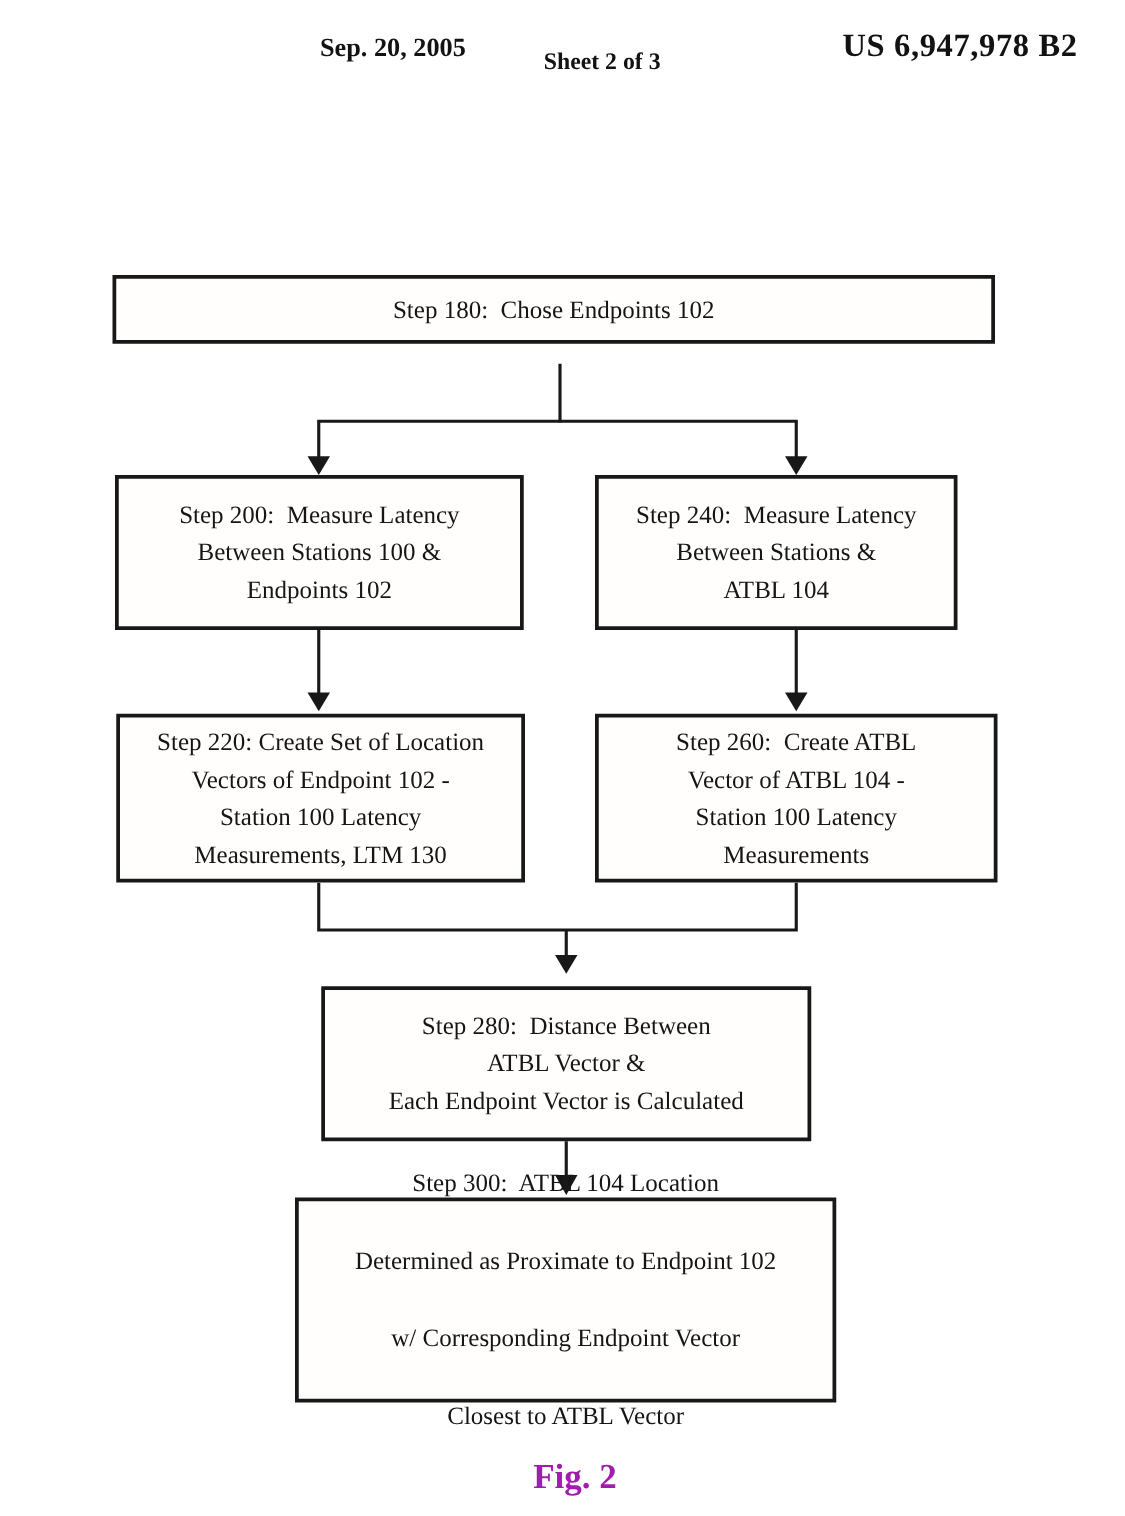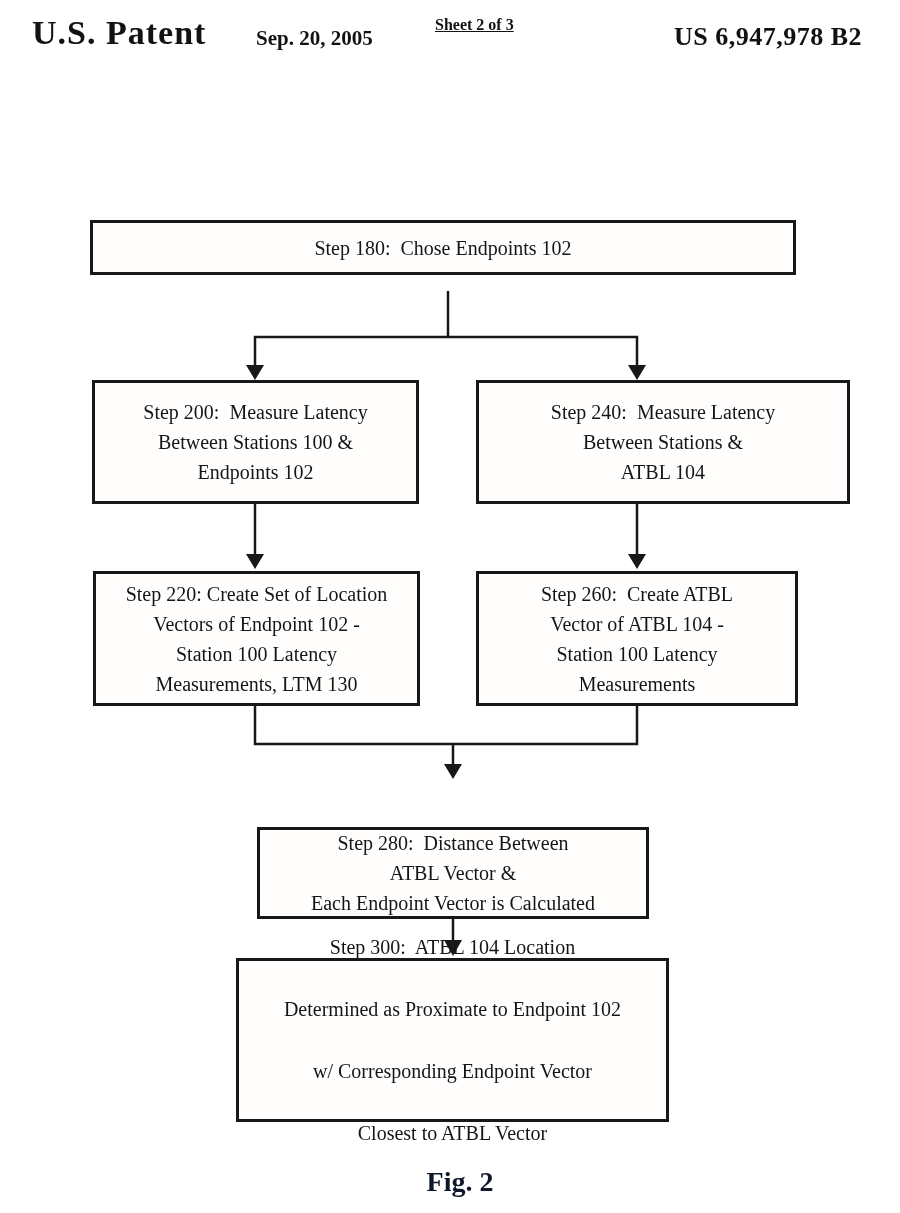--- a/index.html
+++ b/index.html
@@ -14,21 +14,21 @@
     overflow: hidden;
   }
   .hdr-item {
     position: absolute;
     font-weight: bold;
     white-space: pre;
     color: #121212;
   }
   .hdr-patent  { left: 32px;  top: 14px; font-size: 34px; letter-spacing: 1px; }
   .hdr-date    { left: 256px; top: 26px; font-size: 21px; }
-  .hdr-sheet   { left: 435px; top: 16px; font-size: 16px; text-decoration: underline; }
+  .hdr-sheet   { left: 435px; top: 39px; font-size: 19px; }
   .hdr-number  { left: 674px; top: 22px; font-size: 26px; letter-spacing: 0.5px; }
 
   svg.connectors {
     position: absolute;
     left: 0; top: 0;
     width: 900px; height: 1213px;
   }
 
   .fbox {
     position: absolute;
@@ -40,41 +40,40 @@
     align-items: center;
     justify-content: center;
     text-align: center;
     font-size: 20px;
     line-height: 30px;
   }
   .fbox .ln { white-space: pre; }
 
   .b180 { left: 90px;  top: 220px; width: 706px; height: 55px;  }
   .b200 { left: 92px;  top: 380px; width: 327px; height: 124px; }
-  .b240 { left: 476px; top: 380px; width: 374px; height: 124px; }
+  .b240 { left: 476px; top: 380px; width: 290px; height: 124px; }
   .b220 { left: 93px;  top: 571px; width: 327px; height: 135px; }
   .b260 { left: 476px; top: 571px; width: 322px; height: 135px; }
-  .b280 { left: 257px; top: 827px; width: 392px; height: 92px; text-align: right; }
+  .b280 { left: 257px; top: 789px; width: 392px; height: 124px; text-align: right; }
   .b300 { left: 236px; top: 958px; width: 433px; height: 164px; gap: 32px; }
 
   .caption {
     position: absolute;
     left: 375px; top: 1166px; width: 170px;
     text-align: center;
     font-weight: bold;
     font-size: 28px;
-    color: #0f172a;
+    color: #a21caf;
   }
 </style>
 </head>
 <body>
 
 <div class="page">
 
-  <span class="hdr-item hdr-patent">U.S. Patent</span>
   <span class="hdr-item hdr-date">Sep. 20, 2005</span>
   <span class="hdr-item hdr-sheet">Sheet 2 of 3</span>
   <span class="hdr-item hdr-number">US 6,947,978 B2</span>
 
   <svg class="connectors" viewBox="0 0 900 1213" fill="none" stroke="#181818" stroke-width="2.5">
 
     <path d="M448 291 V338"></path>
     <path d="M255 367 V337 H637 V367"></path>
     <polygon fill="#181818" stroke="none" points="246,365 264,365 255,380"></polygon>
     <polygon fill="#181818" stroke="none" points="628,365 646,365 637,380"></polygon>

